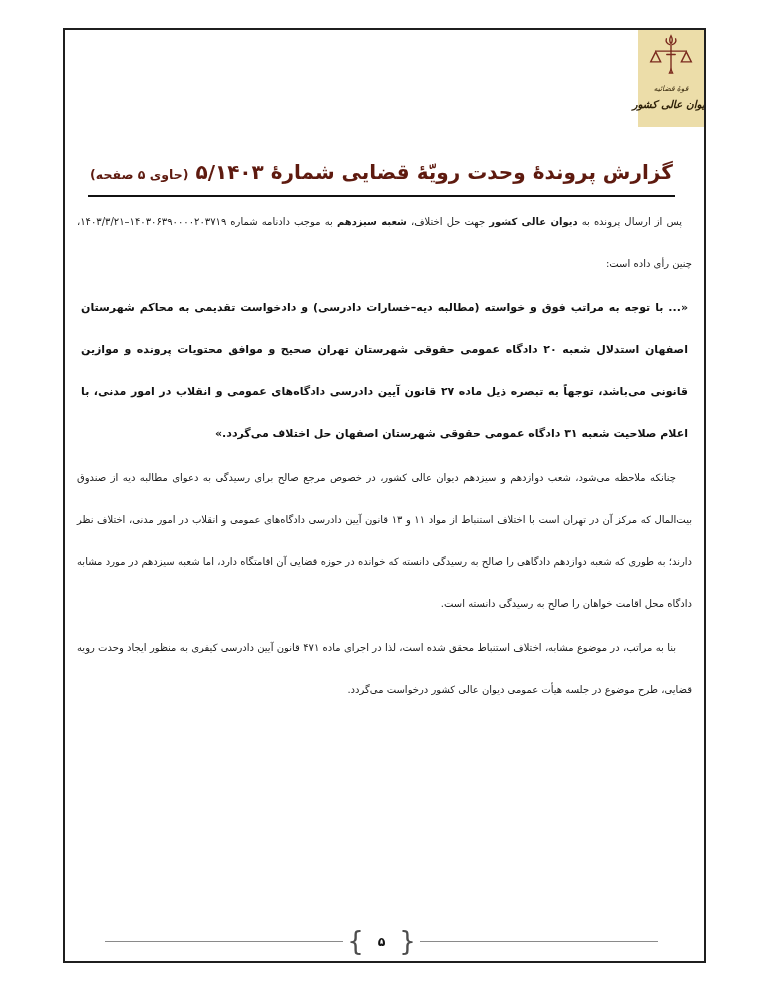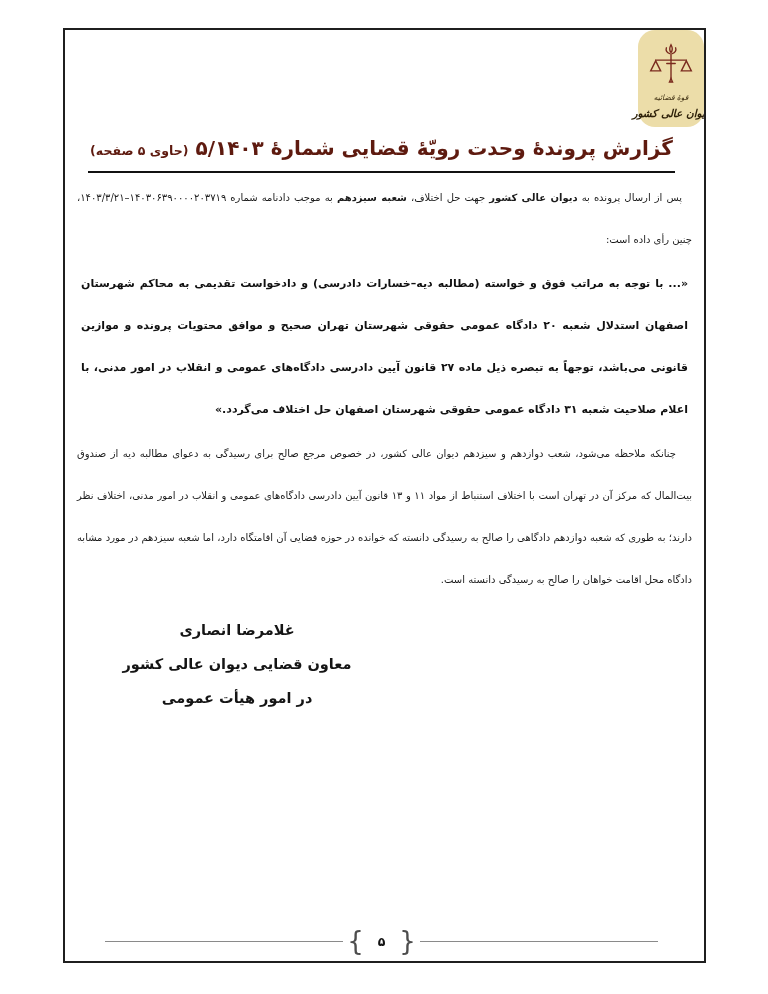--- a/index.html
+++ b/index.html
@@ -10,32 +10,32 @@
   .frame{
     position:absolute;left:63px;top:28px;width:643px;height:935px;
     border:2px solid #1f1f1f;box-sizing:border-box;
     direction:rtl;padding:10px 12px 0 12px;overflow:hidden;
   }
   
   .logo{
     float:right;width:66px;height:97px;background:#ecdda9;
     margin:-10px -12px 8px 12px;box-sizing:border-box;
     display:flex;flex-direction:column;align-items:center;justify-content:flex-start;
-    padding-top:12px;text-align:center;border-radius:17px;
+    padding-top:3px;text-align:center;
   }
   .logo svg{display:block;}
   .logo .org1{font-size:7.5px;color:#3c2d10;font-style:italic;margin-top:1px;white-space:nowrap;}
   .logo .org2{font-size:10.5px;font-weight:bold;color:#2e2109;font-style:italic;margin-top:5px;white-space:nowrap;}
   
   h1.title{
     margin:6px 6px 0 0;text-align:center;font-weight:bold;
     font-size:20px;color:#5e1a0f;line-height:1.35;
   }
   .title-underline{
-    display:inline-block;border-bottom:2.5px solid #111;padding:0 2px 9px 2px;white-space:nowrap;
+    display:inline-block;border-bottom:2.5px solid #111;padding:0 2px 9px 2px;white-space:nowrap;margin-top:24px;
   }
   .title-sub{font-size:12.5px;font-weight:bold;}
   
   p.para{
     font-size:10px;line-height:42px;text-align:justify;margin:0;color:#1b1b1b;
   }
   p.p1{margin-top:4px;text-indent:10px;}
   .quote{
     font-weight:bold;font-size:11px;line-height:42px;text-align:justify;
     margin:2px 0 0 0;padding:0 4px;color:#111;
@@ -89,26 +89,22 @@
     <h1 class="title">
       <span class="title-underline"><span>گزارش پروندۀ وحدت رویّۀ قضایی شمارۀ ۵/۱۴۰۳ </span><span class="title-sub">(حاوی ۵ صفحه)</span></span>
     </h1>
 
     <p class="para p1"><span>پس از ارسال پرونده به </span><b>دیوان عالی کشور</b><span> جهت حل اختلاف، </span><b>شعبه سیزدهم</b><span> به موجب دادنامه شماره ۱۴۰۳۰۶۳۹۰۰۰۰۲۰۳۷۱۹–۱۴۰۳/۳/۲۱، چنین رأی داده است:</span></p>
 
     <div class="quote">«... با توجه به مراتب فوق و خواسته (مطالبه دیه–خسارات دادرسی) و دادخواست تقدیمی به محاکم شهرستان اصفهان استدلال شعبه ۲۰ دادگاه عمومی حقوقی شهرستان تهران صحیح و موافق محتویات پرونده و موازین قانونی می‌باشد، توجهاً به تبصره ذیل ماده ۲۷ قانون آیین دادرسی دادگاه‌های عمومی و انقلاب در امور مدنی، با اعلام صلاحیت شعبه ۳۱ دادگاه عمومی حقوقی شهرستان اصفهان حل اختلاف می‌گردد.»</div>
 
     <p class="para indent">چنانکه ملاحظه می‌شود، شعب دوازدهم و سیزدهم دیوان عالی کشور، در خصوص مرجع صالح برای رسیدگی به دعوای مطالبه دیه از صندوق بیت‌المال که مرکز آن در تهران است با اختلاف استنباط از مواد ۱۱ و ۱۳ قانون آیین دادرسی دادگاه‌های عمومی و انقلاب در امور مدنی، اختلاف نظر دارند؛ به طوری که شعبه دوازدهم دادگاهی را صالح به رسیدگی دانسته که خوانده در حوزه قضایی آن اقامتگاه دارد، اما شعبه سیزدهم در مورد مشابه دادگاه محل اقامت خواهان را صالح به رسیدگی دانسته است.</p>
 
+    <p class="para indent">بنا به مراتب، در موضوع مشابه، اختلاف استنباط محقق شده است، لذا در اجرای ماده ۴۷۱ قانون آیین دادرسی کیفری به منظور ایجاد وحدت رویه قضایی، طرح موضوع در جلسه هیأت عمومی دیوان عالی کشور درخواست می‌گردد.</p>
 
-    <div class="signature">
-      <div>غلامرضا انصاری</div>
-      <div>معاون قضایی دیوان عالی کشور</div>
-      <div>در امور هیأت عمومی</div>
-    </div>
 
     <div class="footer">
       <span class="rule"></span>
       <span class="brace open">{</span>
       <span class="pagenum">۵</span>
       <span class="brace close">}</span>
       <span class="rule"></span>
     </div>
 
   </div>

